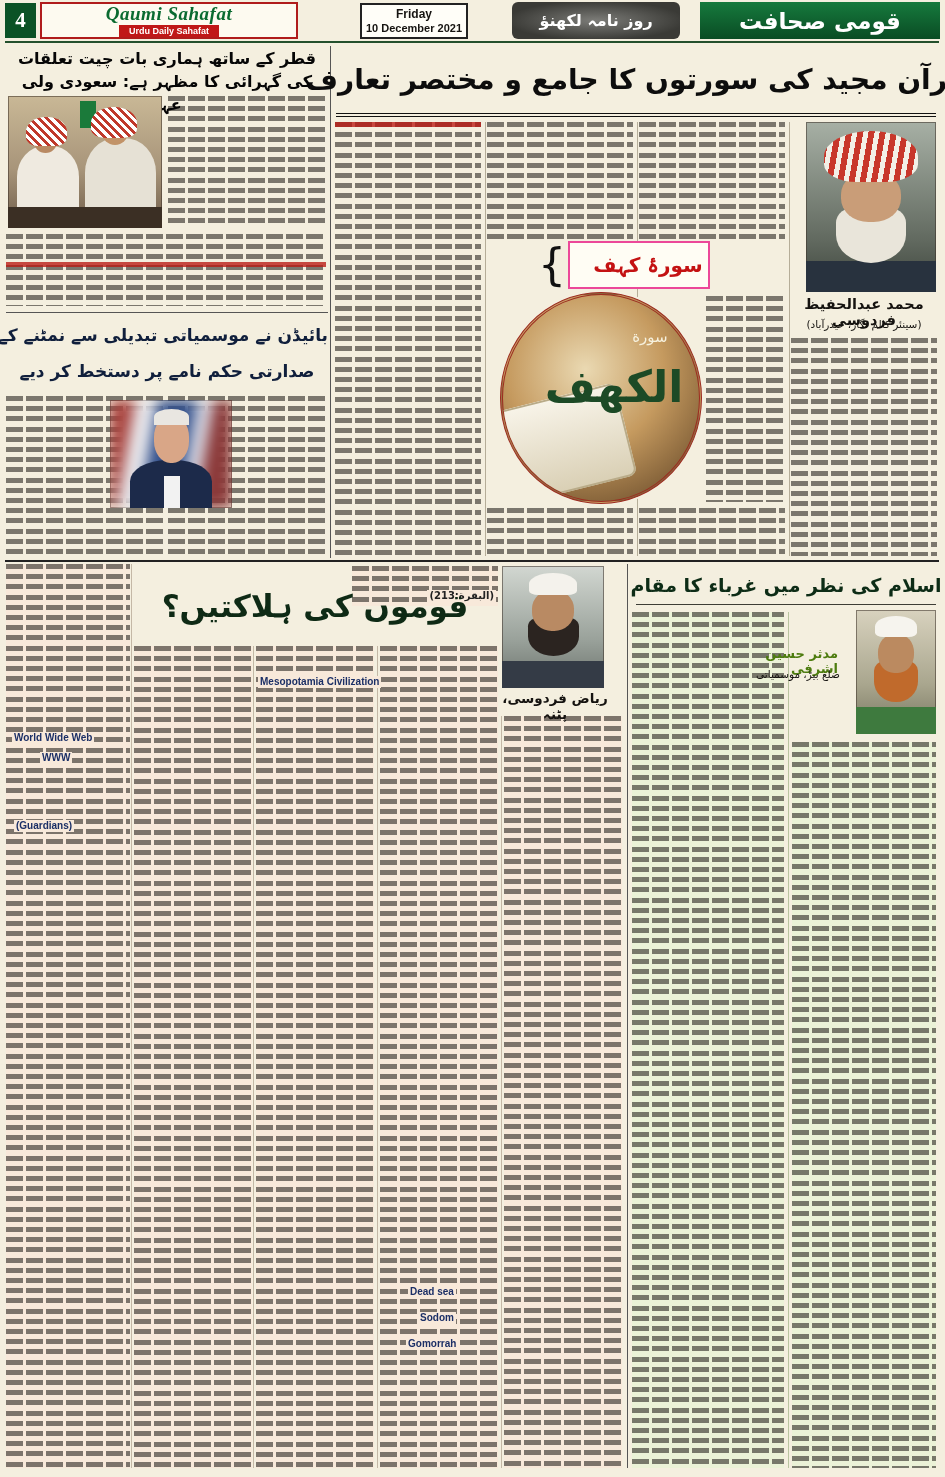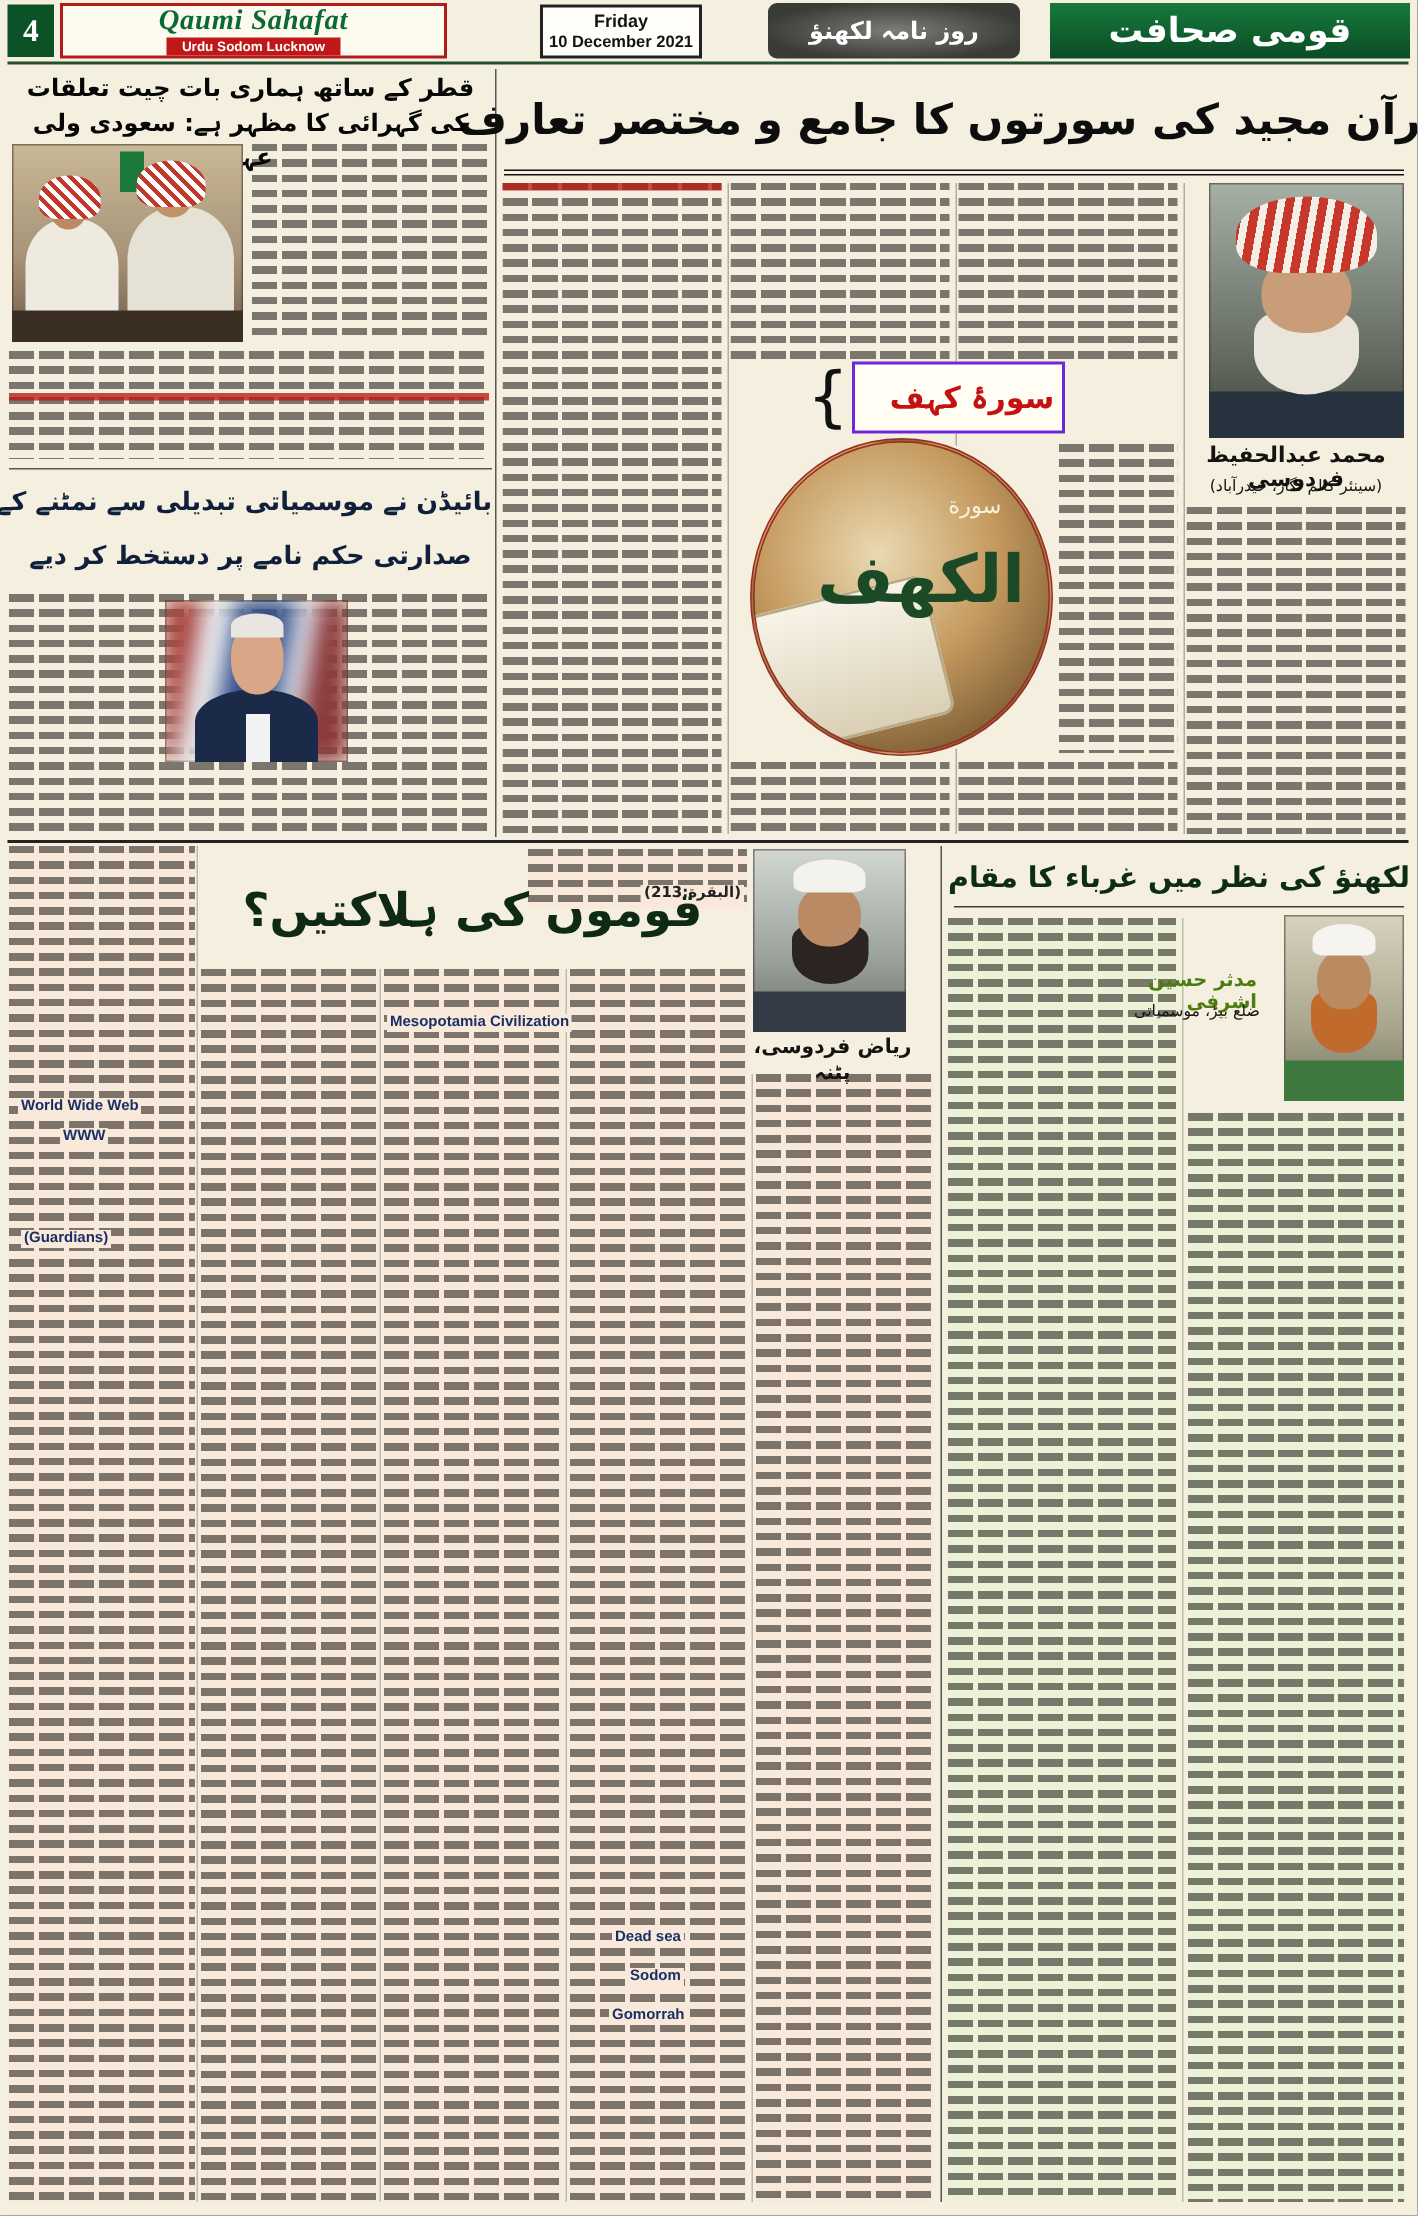--- a/index.html
+++ b/index.html
@@ -82,21 +82,21 @@
   .nations-author-name { left:492px; top:690px; width:126px; z-index:2; direction:rtl;
     font-size:13.5px; font-weight:bold; text-align:center; }
   .poor-author-name { left:726px; top:646px; width:112px; z-index:2; direction:rtl;
     font-size:13px; font-weight:bold; color:#4d7c0f; }
   .poor-author-loc { left:742px; top:668px; width:112px; z-index:2; direction:rtl;
     font-size:10.5px; text-align:center; }
 
   
   .badge-wrap { left:538px; top:240px; z-index:4; display:flex; align-items:center; }
   .badge-brace { font-size:44px; color:#111; line-height:50px; margin-right:2px; }
-  .badge-box { width:142px; height:48px; border:2px solid #6d28d9; background:#fffdf4;
+  .badge-box { width:142px; height:48px; border:2px solid #ec4899; background:#fffdf4;
     color:#c41212; font-size:20px; font-weight:bold; direction:rtl;
     display:flex; align-items:center; justify-content:center;padding-left:18px; }
 
   
   .photo { position:absolute; overflow:hidden; z-index:3; box-shadow:inset 0 0 0 1px rgba(60,50,40,.55); }
   .photo > div { position:absolute; }
 
   .ph-saudi { background:linear-gradient(180deg,#c9b896 0%,#a8957a 55%,#6e5c49 100%); }
   .ph-saudi .table { left:0; bottom:0; width:100%; height:16%; background:#3b2f24; }
   .ph-saudi .robe1 { left:6%; bottom:10%; width:40%; height:52%; background:#efeae0; border-radius:45% 45% 8% 8%; }
@@ -145,21 +145,21 @@
   .ph-mudassir .body { left:0; bottom:0; width:100%; height:22%; background:#3e7a3e; }
 </style>
 </head>
 <body>
 
 <div class="page">
 
   <div class="abs pagenum">4</div>
   <div class="abs brandbox">
     <div class="brand-en">Qaumi Sahafat</div>
-    <div class="brand-sub">Urdu Sodom Lucknow</div>
+    <div class="brand-sub">Urdu Daily Sahafat</div>
   </div>
   <div class="abs datebox">
     <div class="day">Friday</div>
     <div class="date">10 December 2021</div>
   </div>
   <div class="abs calli" dir="rtl">روز نامہ لکھنؤ</div>
   <div class="abs brand-ur" dir="rtl">قومی صحافت</div>
   <div class="abs hrule-header"></div>
 
   <div class="rule" style="left:330px; top:46px; width:1px; height:512px;"></div>
@@ -257,21 +257,21 @@
   <div class="sim tint-pink" style="left:380px; top:646px; width:118px; height:822px;">
     <span class="frag" style="top:640px; left:28px;">Dead sea</span>
     <span class="frag" style="top:666px; left:38px;">Sodom</span>
     <span class="frag" style="top:692px; left:26px;">Gomorrah</span>
   </div>
   <div class="sim tint-pink" style="left:256px; top:646px; width:118px; height:822px;">
     <span class="frag" style="top:30px; left:2px;">Mesopotamia Civilization</span>
   </div>
   <div class="sim tint-pink" style="left:504px; top:716px; width:118px; height:752px;"></div>
 
-  <div class="abs h-poor">لکھنؤ کی نظر میں غرباء کا مقام</div>
+  <div class="abs h-poor">اسلام کی نظر میں غرباء کا مقام</div>
   <div class="rule" style="left:636px; top:604px; width:300px; height:1px; background:#3d3d35;"></div>
   <div class="photo ph-mudassir" style="left:856px; top:610px; width:80px; height:124px;">
     <div class="body"></div>
     <div class="beard"></div>
     <div class="face"></div>
     <div class="cap"></div>
   </div>
   <div class="abs poor-author-name">مدثر حسین اشرفی</div>
   <div class="abs poor-author-loc">ضلع بیڑ، موسمیاتی</div>
   <div class="sim tint-green" style="left:632px; top:612px; width:152px; height:856px;"></div>

